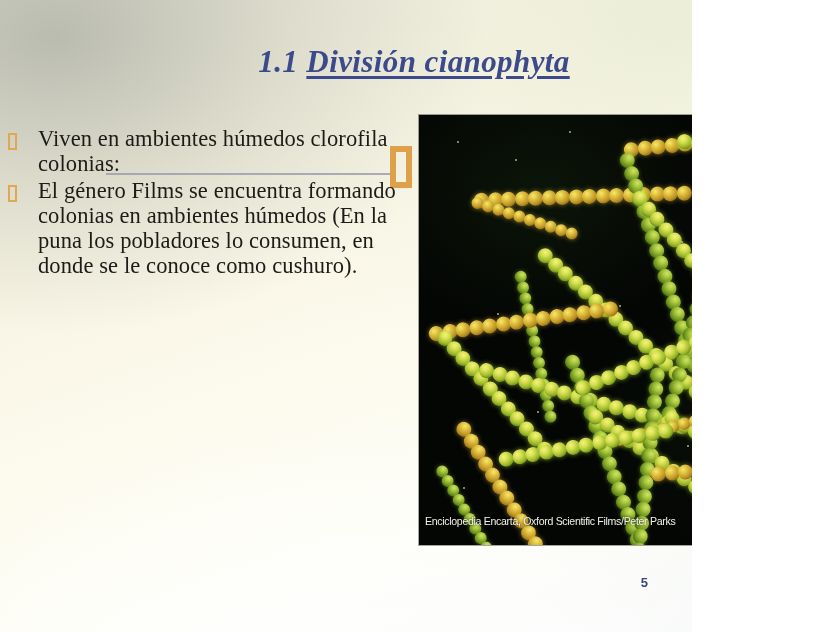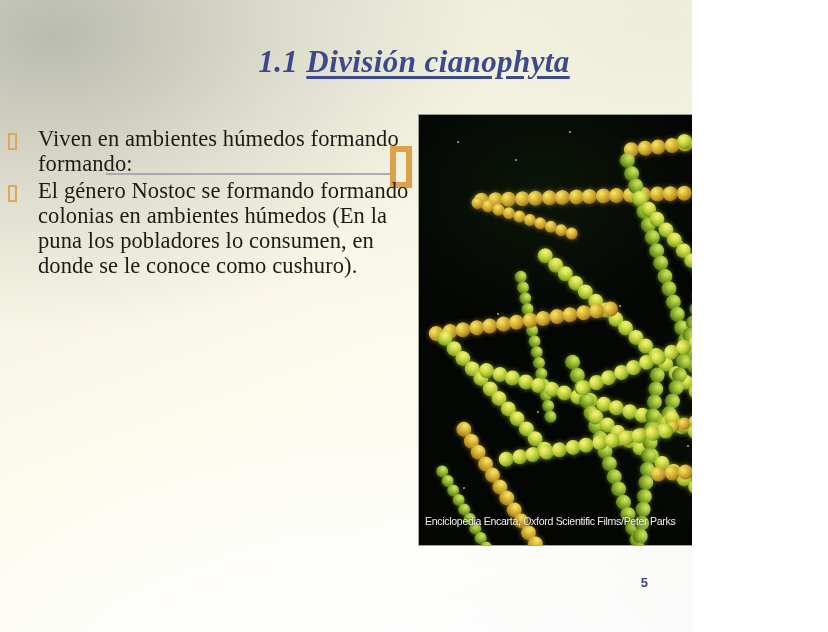--- a/index.html
+++ b/index.html
@@ -206,26 +206,26 @@
   </div>
 
   <div class="rule"></div>
   <div class="big-glyph"></div>
 
   <div class="body-block">
 
 
     <div class="bullet-row">
       <span class="bullet-marker"></span>
-      <span class="bullet-text"> Viven en ambientes  húmedos formando formando:</span>
+      <span class="bullet-text"> Viven en ambientes  húmedos clorofila colonias:</span>
     </div>
 
     <div class="bullet-row">
       <span class="bullet-marker"></span>
-      <span class="bullet-text">El género Nostoc se formando formando colonias en ambientes húmedos (En la puna los pobladores lo consumen, en donde se le conoce como cushuro).</span>
+      <span class="bullet-text">El género Films se encuentra formando colonias en ambientes húmedos (En la puna los pobladores lo consumen, en donde se le conoce como cushuro).</span>
     </div>
 
   </div>
 
 
   <div class="photo">
     <div class="veil"></div>
     <div id="filaments">
         <div class="fil warm" style="left: 55px; top: 78px; transform: rotate(-2deg);"><i></i><i></i><i></i><i></i><i></i><i></i><i></i><i></i><i></i><i></i><i></i><i></i><i></i><i></i><i></i><i></i></div>
         <div class="fil warm sm" style="left: 52px; top: 80px; transform: rotate(18deg);"><i></i><i></i><i></i><i></i><i></i><i></i><i></i><i></i><i></i><i></i></div>

